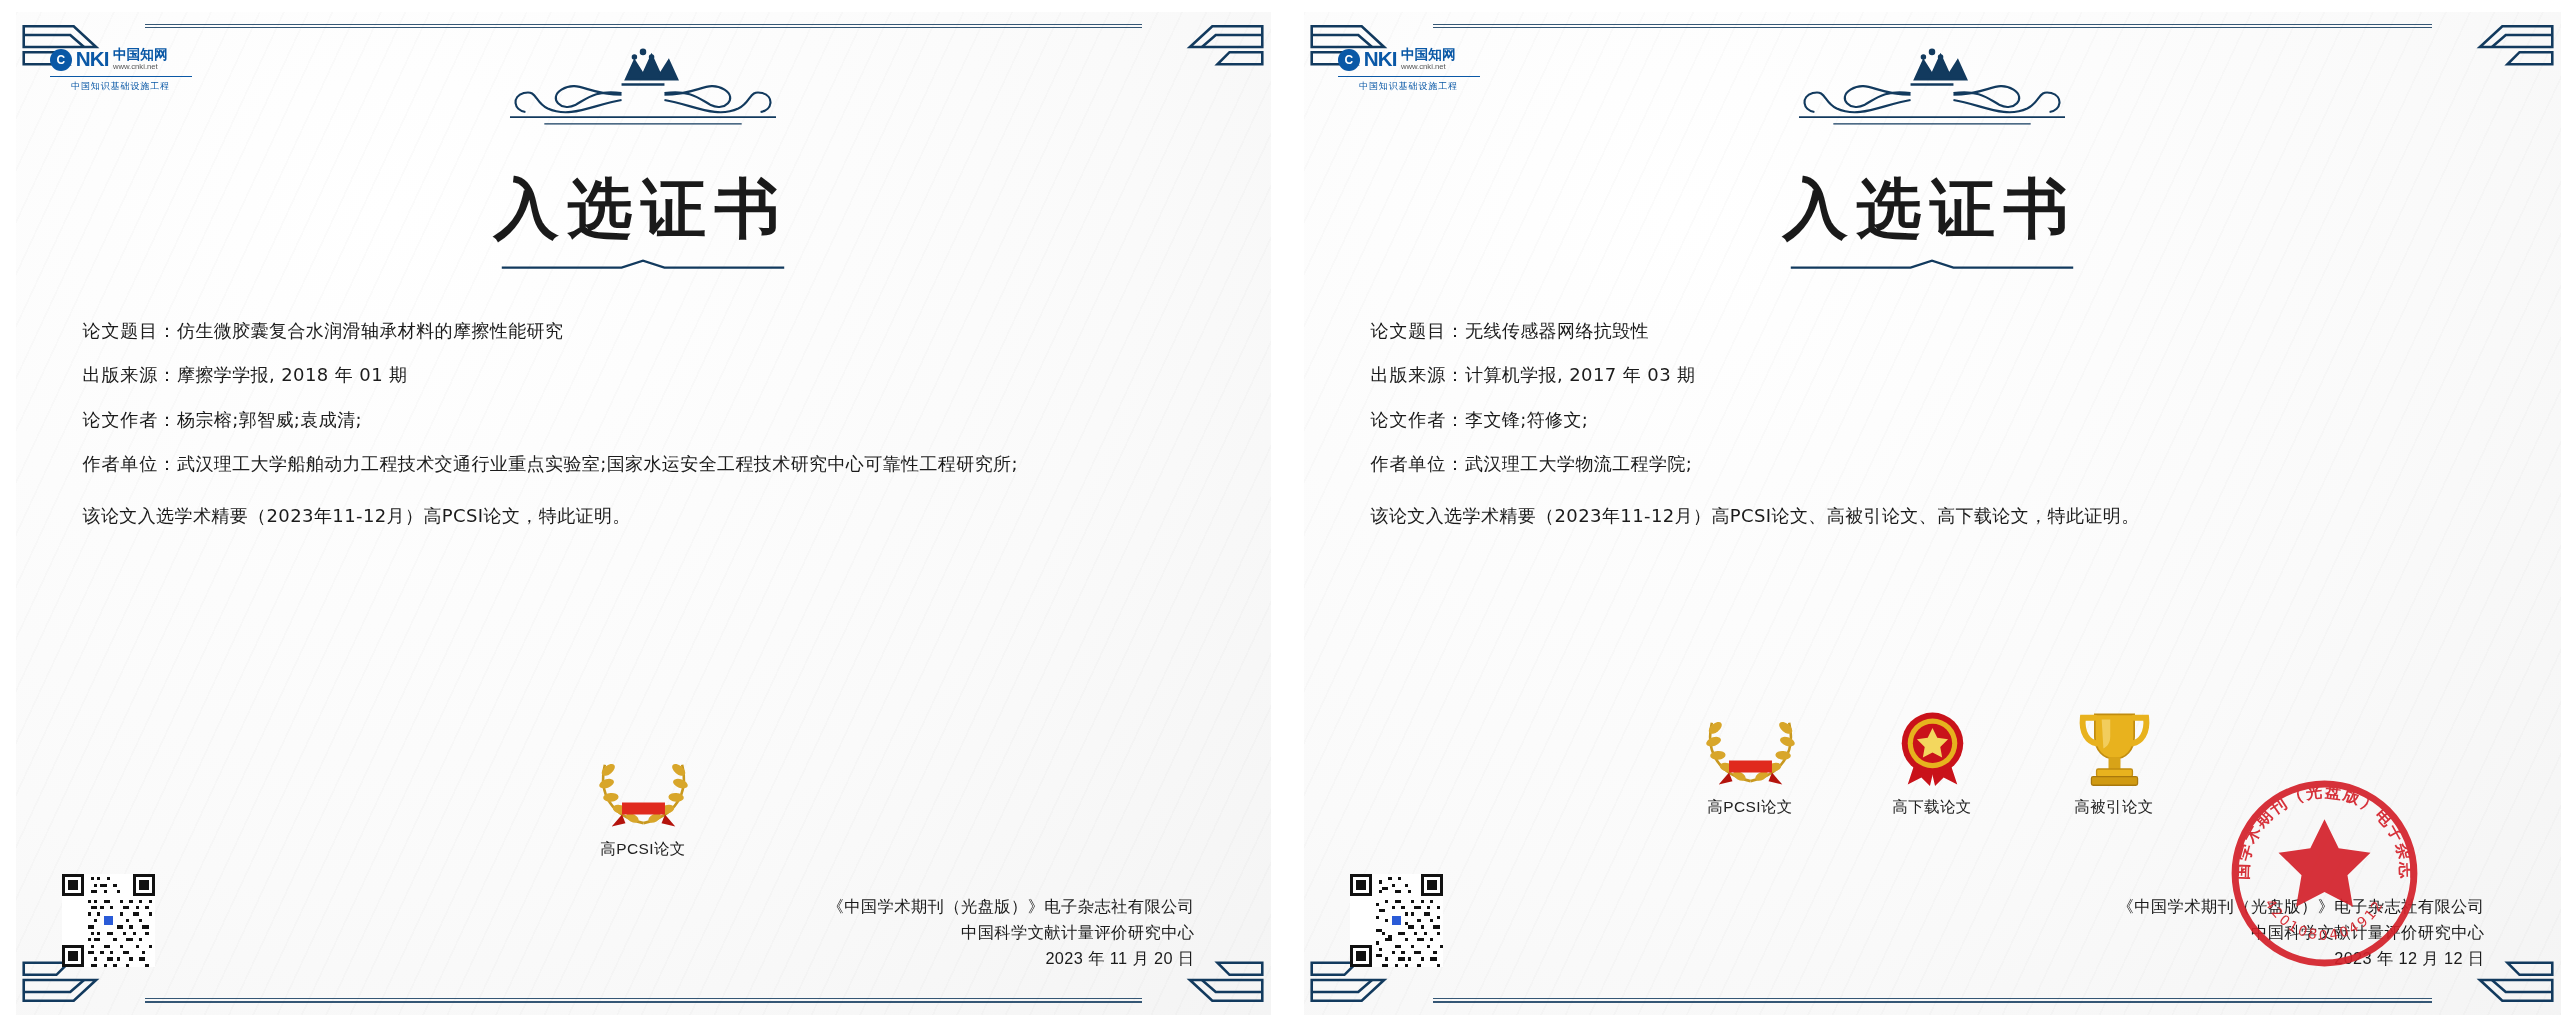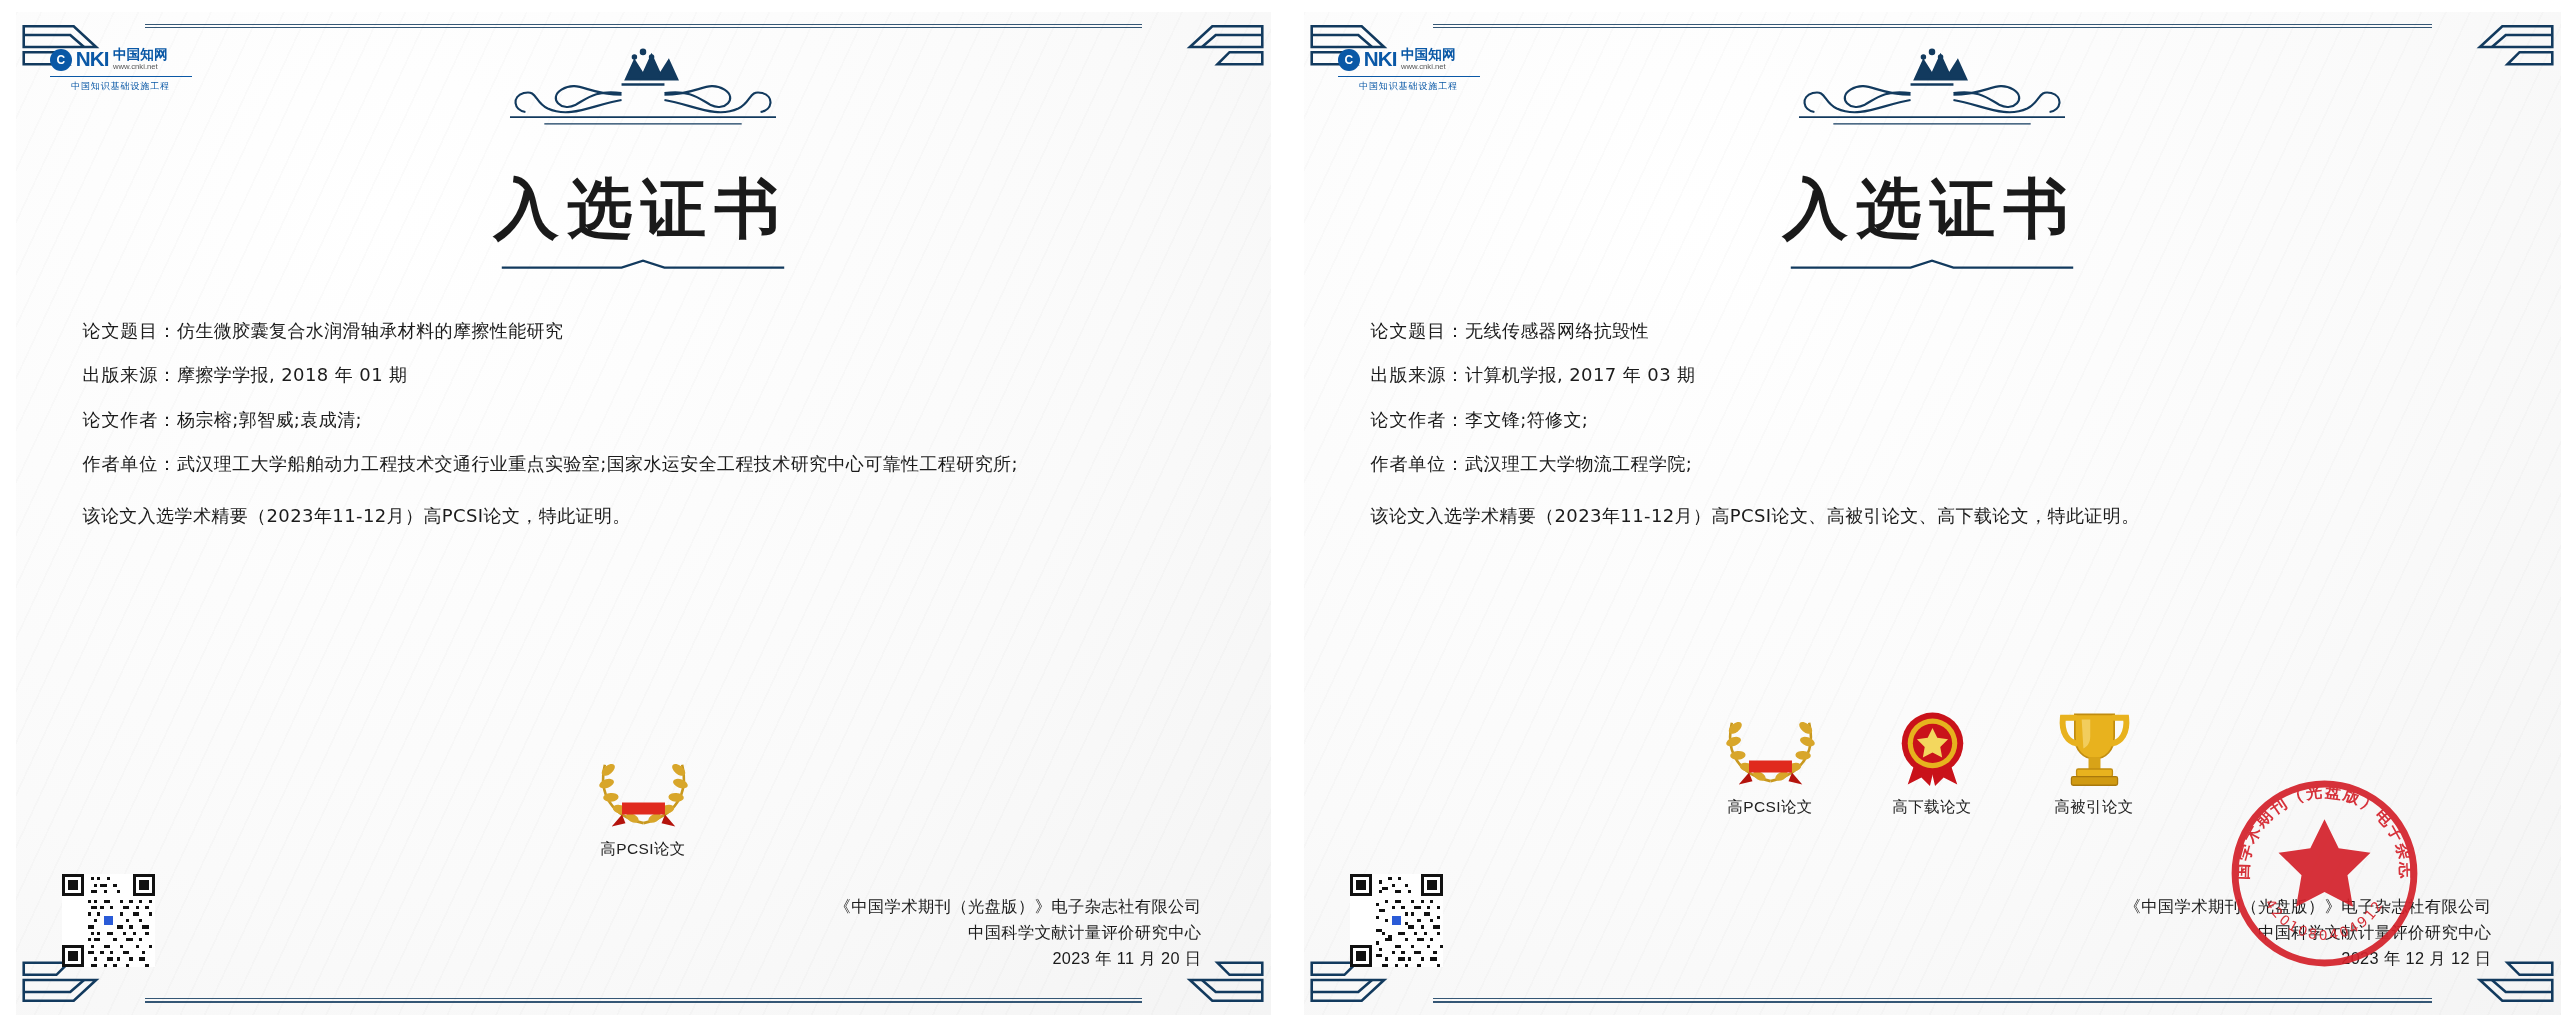--- a/index.html
+++ b/index.html
@@ -180,21 +180,21 @@
     color: #1b1b1b;
     line-height: 1.95;
     margin-top: 16px;
     letter-spacing: 0.4px;
     font-family: "DejaVu Sans", "Liberation Sans", sans-serif;
   }
 
   .awards {
     position: absolute;
     display: flex;
-    gap: 33px;
+    gap: 53px;
     align-items: center;
   }
   .awards.single {
     left: 50%;
     transform: translateX(-50%);
     bottom: 155px;
   }
   .awards.triple {
     left: 50%;
     transform: translateX(-50%);
@@ -222,21 +222,21 @@
     left: 46px;
     bottom: 48px;
     width: 93px;
     height: 93px;
     background: #fff;
   }
   .qr-inner { width: 93px; height: 93px; }
 
   .footer {
     position: absolute;
-    right: 69px;
+    right: 76px;
     bottom: 43px;
     text-align: right;
     font-size: 16.3px;
     color: #1b1b1b;
     line-height: 1.6;
     letter-spacing: 0.4px;
   }
 
   .seal {
     position: absolute;

